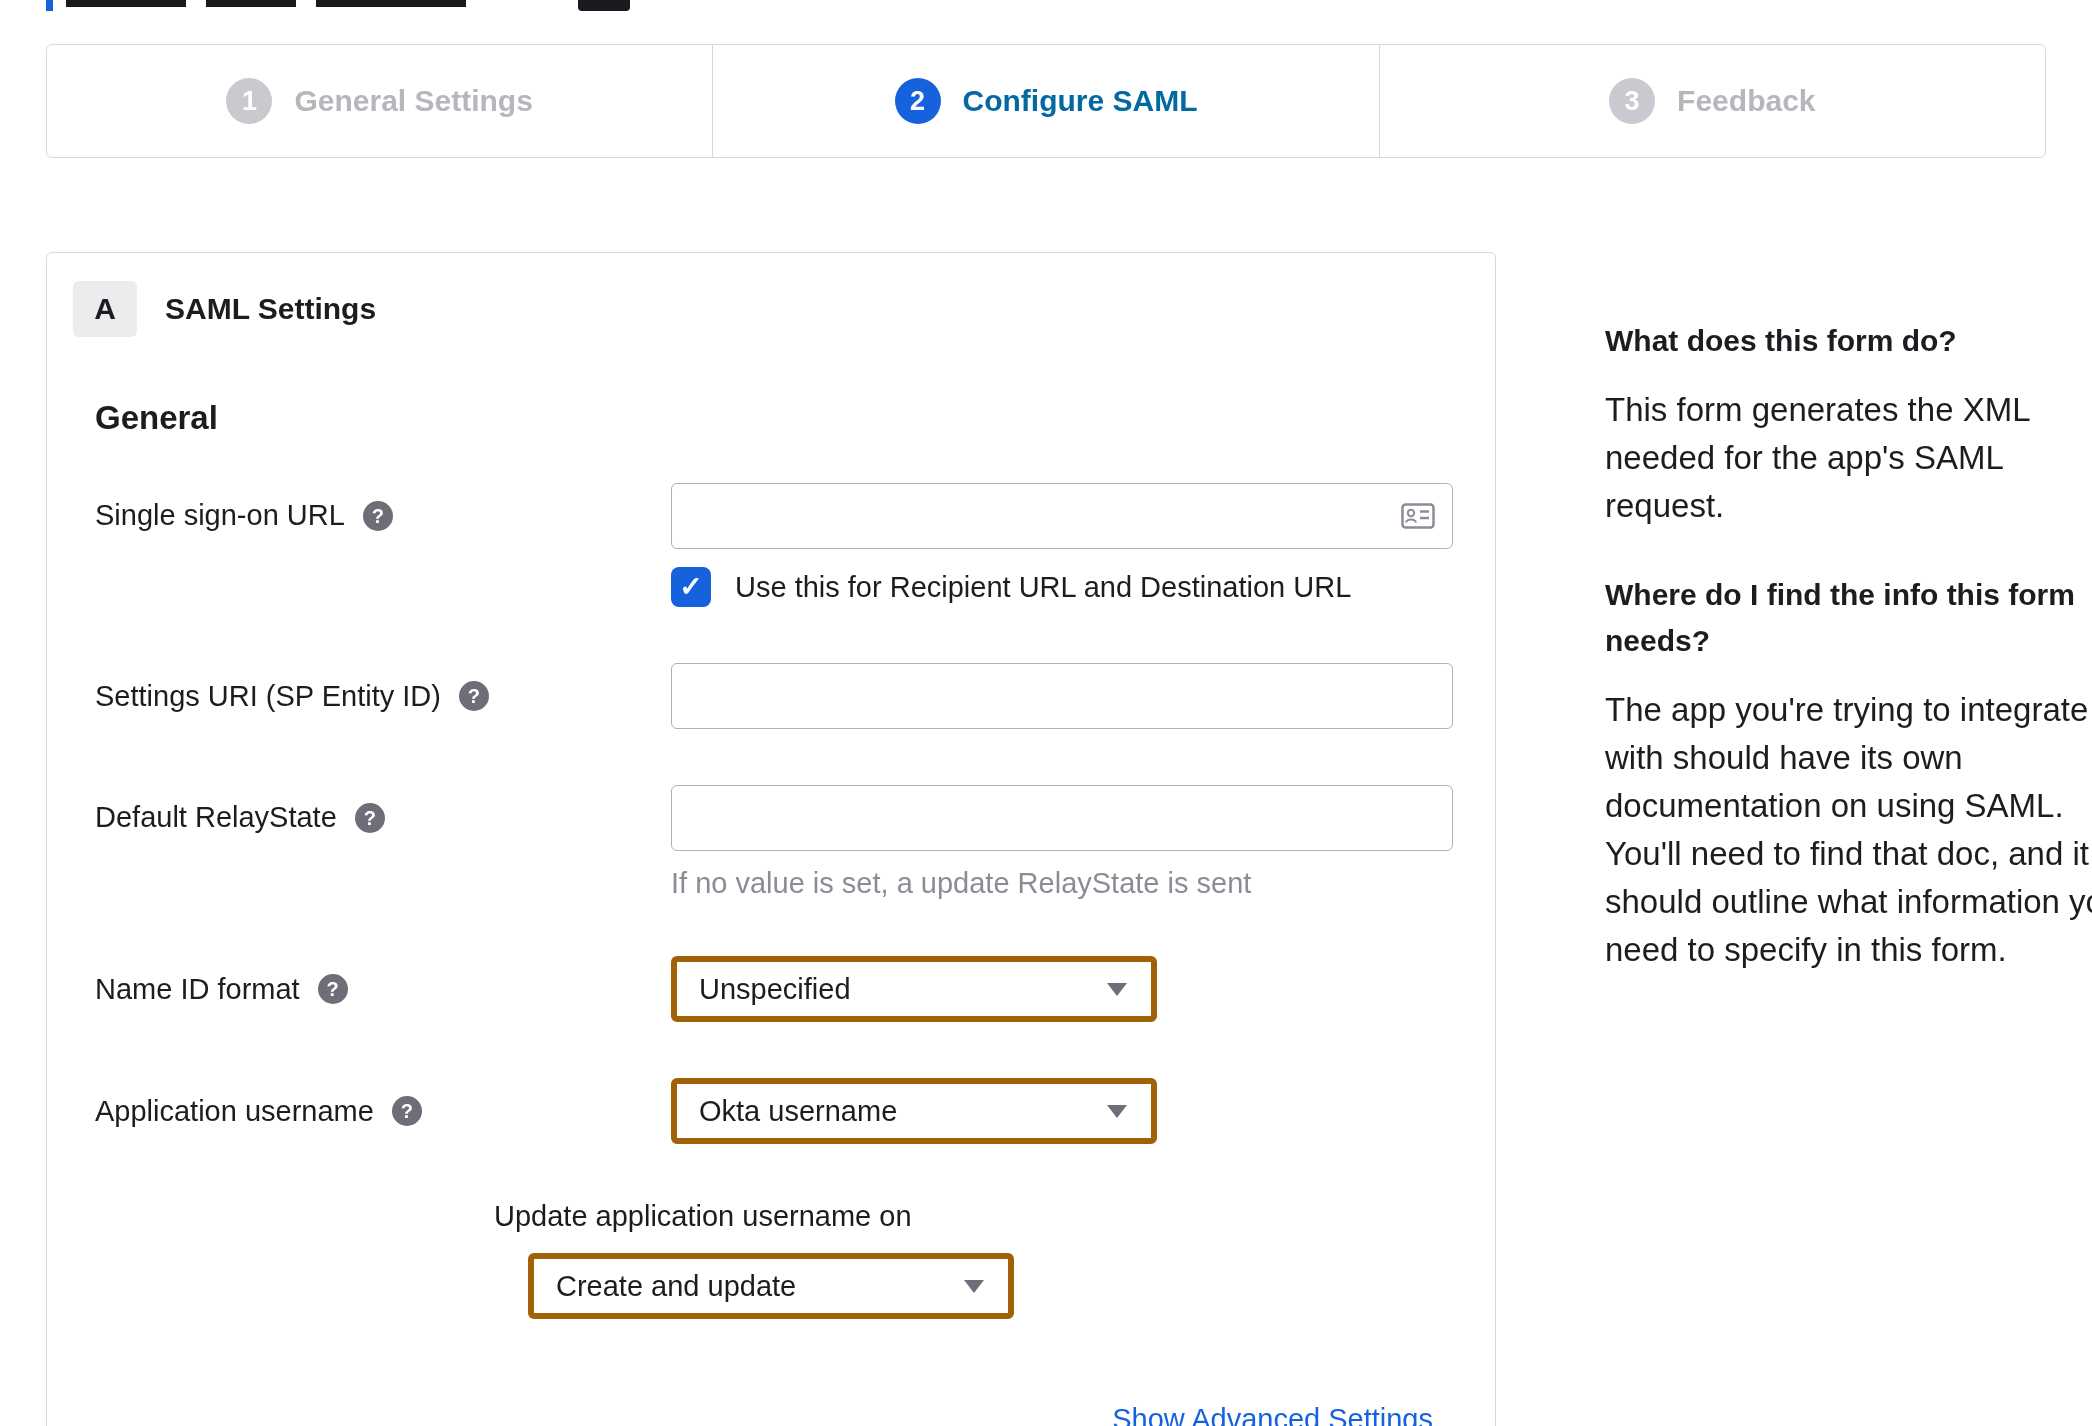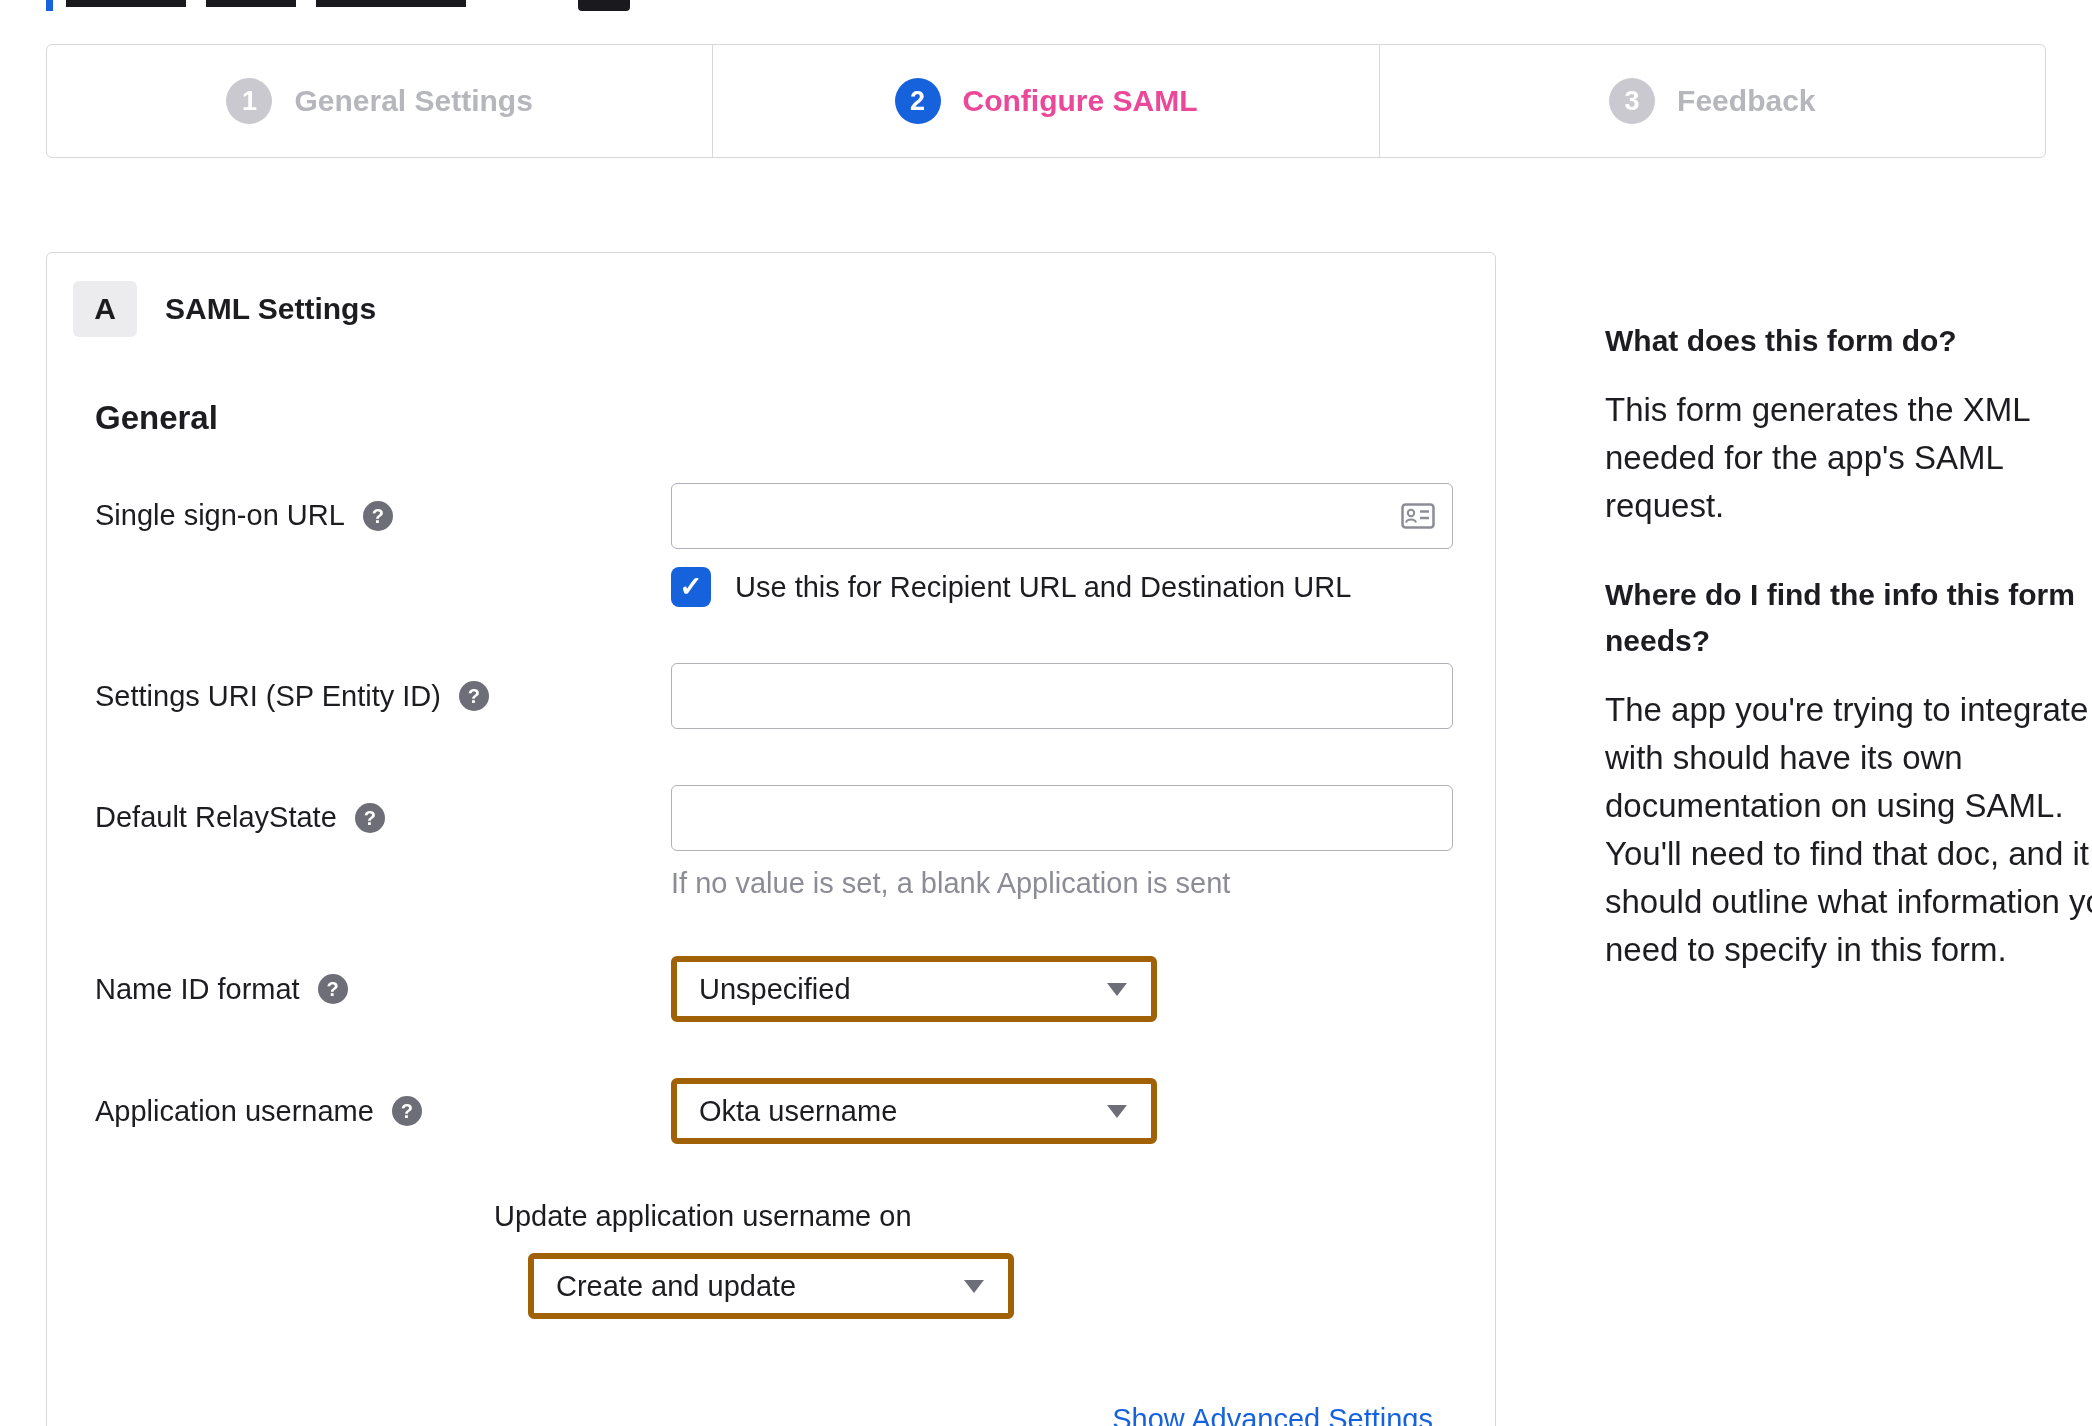--- a/index.html
+++ b/index.html
@@ -23,21 +23,21 @@
     cursor: default;
   }
   .step + .step { border-left: 1px solid #d7d7dc; }
   .step-circle {
     width: 46px; height: 46px; border-radius: 50%; flex: 0 0 auto;
     display: flex; align-items: center; justify-content: center;
     font-size: 27px; font-weight: bold; color: #fff; background: #c9c9cf;
   }
   .step.active .step-circle { background: #1662dd; }
   .step-label { font-size: 30px; font-weight: bold; color: #b6b6bd; }
-  .step.active .step-label { color: #ec4899; }
+  .step.active .step-label { color: #0369a1; }
 
   
   .panel {
     position: absolute; left: 46px; top: 252px; width: 1450px; height: 1220px;
     border: 1px solid #d7d7dc; border-radius: 6px; background: #fff;
     padding: 28px 46px;
   }
   .section-head { display: flex; align-items: center; gap: 28px; margin-left: -20px; }
   .badge {
     width: 64px; height: 56px; background: #ececee; border-radius: 6px;
@@ -177,21 +177,21 @@
       </div>
     </div>
 
     <div class="row top">
       <div class="row-label">
         <span>Default RelayState</span>
         <span class="help-icon">?</span>
       </div>
       <div class="row-control">
         <input class="text-input" type="text" value="" style="">
-        <div class="hint">If no value is set, a blank Application is sent</div>
+        <div class="hint">If no value is set, a update RelayState is sent</div>
       </div>
     </div>
 
     <div class="row">
       <div class="row-label">
         <span>Name ID format</span>
         <span class="help-icon">?</span>
       </div>
       <div class="row-control">
         <div class="select">

